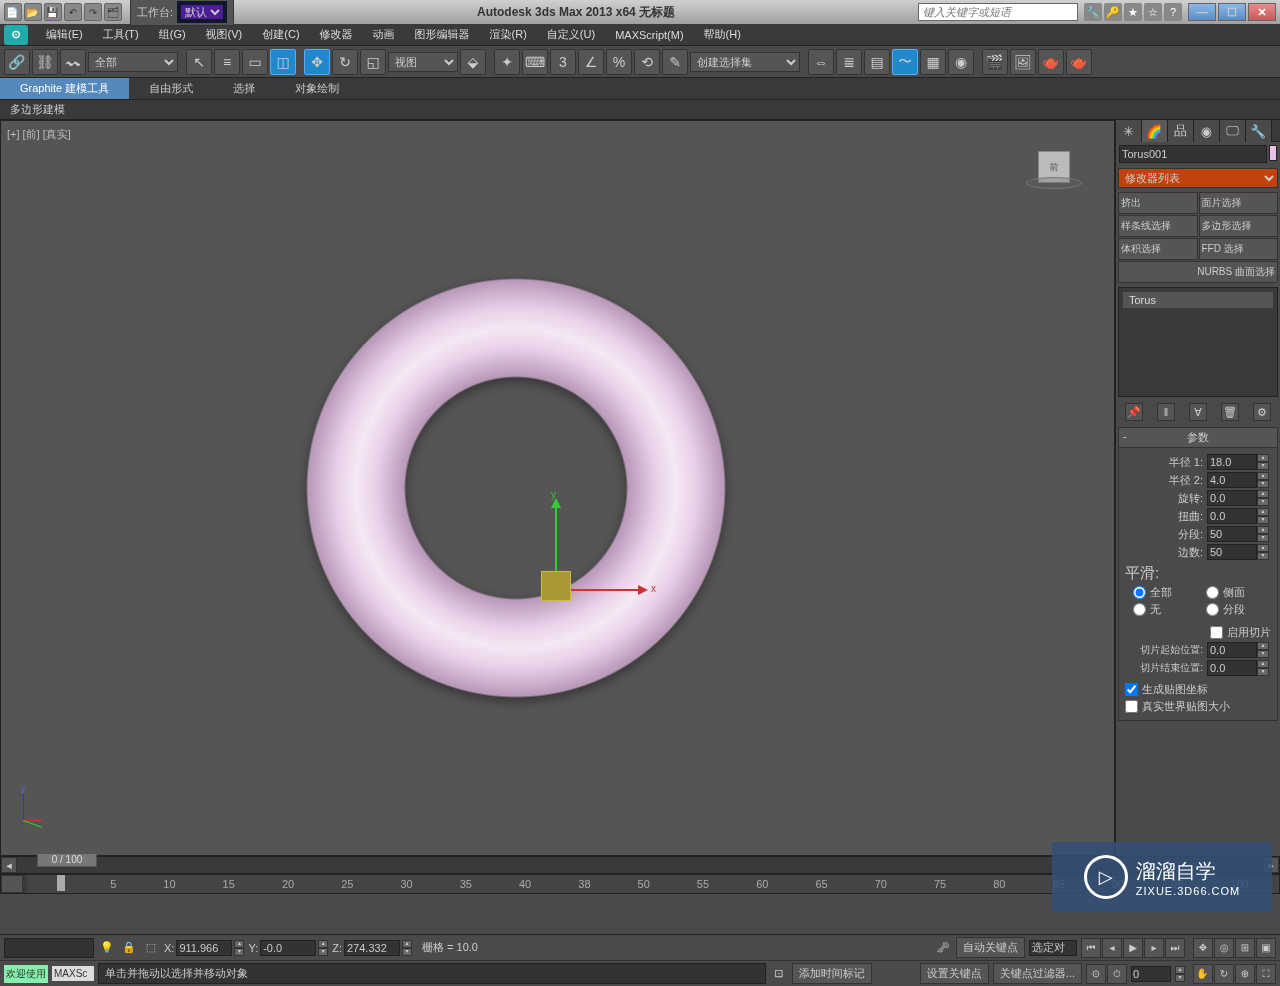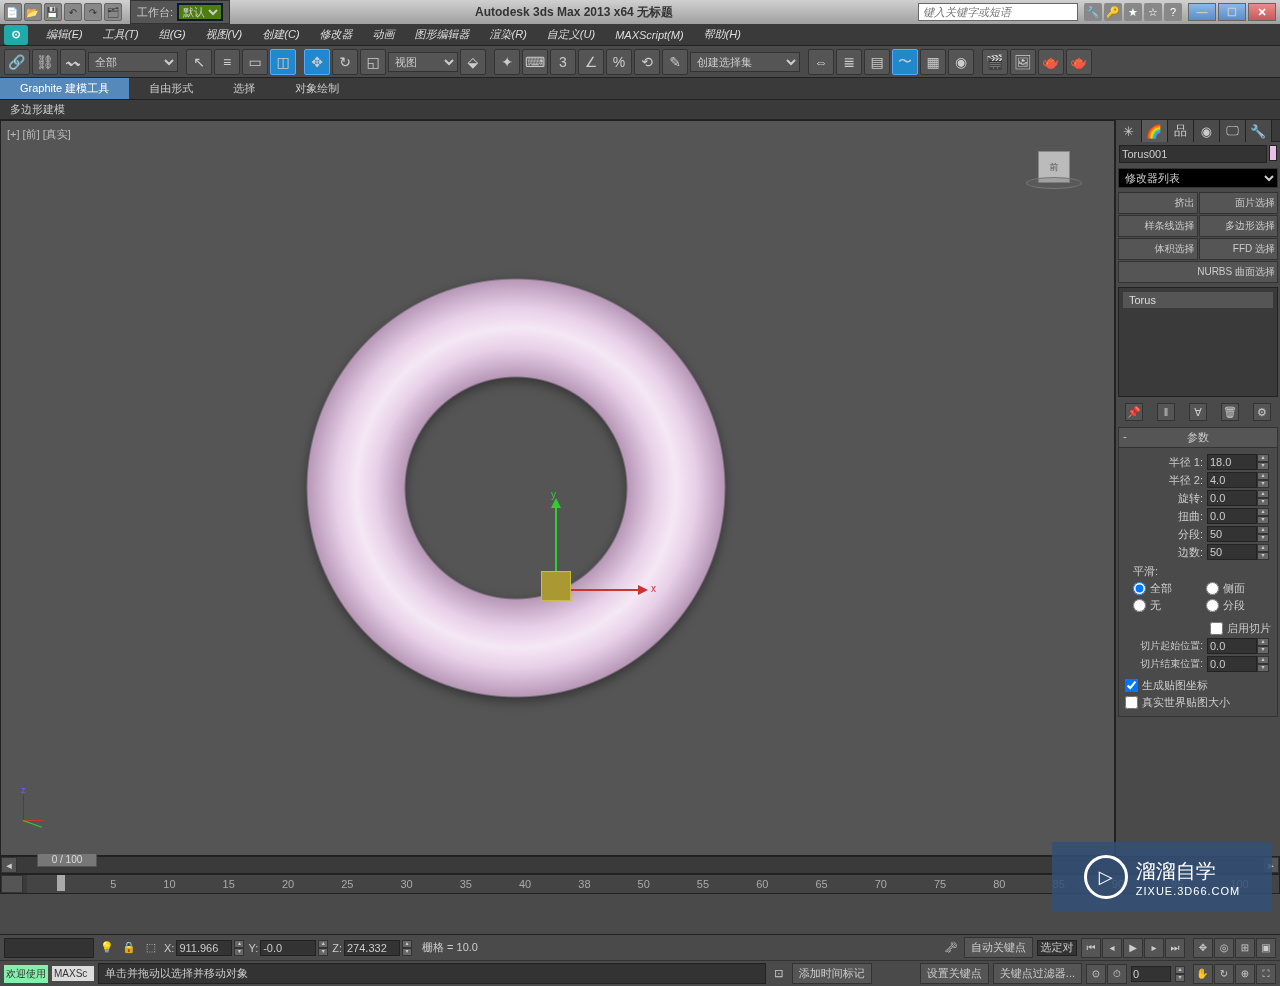--- a/index.html
+++ b/index.html
@@ -3,35 +3,35 @@
 <meta charset="utf-8">
 <style>
 * { margin: 0; padding: 0; box-sizing: border-box; font-family: "Microsoft YaHei", Arial, sans-serif; font-size: 11px; }
 body { background: #4a4a4a; color: #ccc; overflow: hidden; width: 1280px; height: 986px; position: relative; }
 
 
 .titlebar { height: 24px; background: linear-gradient(#d0d0d0, #a0a0a0); display: flex; align-items: center; padding: 0 4px; }
 .titlebar .qat { display: flex; gap: 2px; align-items: center; }
 .titlebar .qat-icon { width: 18px; height: 18px; background: #888; border: 1px solid #666; border-radius: 2px; display: flex; align-items: center; justify-content: center; font-size: 10px; color: #333; }
 .titlebar .workspace { margin-left: 8px; display: flex; align-items: center; background: #555; padding: 2px 6px; color: #ccc; border: 1px solid #333; }
-.titlebar .workspace select { background: #4d7c0f; color: #ccc; border: 2px solid #0f172a; margin-left: 4px; font-size: 11px; }
+.titlebar .workspace select { background: #4c1d95; color: #ccc; border: 4px solid #0f172a; margin-left: 4px; font-size: 11px; }
 .titlebar .title { flex: 1; text-align: center; font-weight: bold; color: #333; font-size: 12px; }
 .titlebar .search { width: 160px; height: 18px; background: #fff; font-style: italic; color: #888; padding: 0 4px; border: 1px solid #666; }
 .titlebar .help-icons { display: flex; gap: 2px; margin: 0 6px; }
 .titlebar .help-icons .ico { width: 18px; height: 18px; background: #888; border-radius: 2px; display: flex; align-items: center; justify-content: center; color: #fff; }
 .titlebar .win-btns { display: flex; gap: 2px; }
 .titlebar .win-btn { width: 28px; height: 18px; border: 1px solid #666; display: flex; align-items: center; justify-content: center; font-weight: bold; }
 .titlebar .win-min { background: linear-gradient(#8bb8e8, #5a8dc8); }
 .titlebar .win-max { background: linear-gradient(#8bb8e8, #5a8dc8); }
 .titlebar .win-close { background: linear-gradient(#e88b8b, #c85a5a); color: #fff; }
 
 
 .menubar { height: 22px; background: #3a3a3a; display: flex; align-items: center; padding: 0 4px; border-bottom: 1px solid #222; }
 .menubar .app-icon { width: 24px; height: 20px; background: #2aa; border-radius: 3px; margin-right: 8px; display: flex; align-items: center; justify-content: center; color: #fff; font-weight: bold; }
-.menubar .menu-item { padding: 2px 10px; color: #ddd; cursor: pointer; font-style: italic; }
+.menubar .menu-item { padding: 2px 10px; color: #ddd; cursor: pointer; }
 
 
 .toolbar { height: 32px; background: #4a4a4a; border-bottom: 1px solid #222; display: flex; align-items: center; padding: 0 4px; gap: 2px; }
 .tool-btn { width: 26px; height: 26px; background: #555; border: 1px solid #333; border-radius: 2px; display: flex; align-items: center; justify-content: center; color: #ccc; cursor: pointer; font-size: 14px; }
 .tool-btn.active { background: #2288cc; border-color: #55aaff; }
 .tool-sep { width: 4px; height: 24px; }
 .tool-dropdown { background: #555; color: #ccc; border: 1px solid #333; height: 20px; font-size: 11px; padding: 0 2px; }
 
 
 .ribbon { height: 22px; background: #3a3a3a; display: flex; align-items: center; border-bottom: 1px solid #222; }
@@ -77,39 +77,39 @@
 
 
 .cmd-panel { width: 165px; background: #4a4a4a; border-left: 1px solid #222; display: flex; flex-direction: column; overflow: hidden; }
 .cmd-tabs { height: 22px; display: flex; background: #3a3a3a; border-bottom: 1px solid #222; }
 .cmd-tab { width: 26px; height: 22px; display: flex; align-items: center; justify-content: center; border-right: 1px solid #222; background: #4a4a4a; cursor: pointer; font-size: 13px; }
 .cmd-tab.active { background: #5a5a5a; }
 .obj-name { display: flex; padding: 3px; gap: 2px; }
 .obj-name input { flex: 1; background: #333; color: #ccc; border: 1px solid #222; padding: 2px; font-size: 11px; }
 .obj-color { width: 16px; height: 16px; background: #e8c0e8; border: 1px solid #222; }
 .mod-list { padding: 2px; }
-.mod-dropdown { width: 100%; background: #000000; color: #ccc; border: 1px solid #333; padding: 2px; }
+.mod-dropdown { width: 100%; background: #c2410c; color: #ccc; border: 1px solid #333; padding: 2px; }
 .mod-buttons { display: grid; grid-template-columns: 1fr 1fr; gap: 1px; padding: 2px; }
-.mod-btn { background: #555; color: #ccc; border: 1px solid #333; padding: 3px 2px; text-align: right; font-size: 10px; cursor: pointer; }
+.mod-btn { background: #555; color: #ccc; border: 1px solid #333; padding: 3px 2px; text-align: left; font-size: 10px; cursor: pointer; }
 .mod-stack { margin: 2px; height: 110px; background: #3a3a3a; border: 1px solid #222; padding: 4px; }
 .mod-stack-item { background: #555; padding: 2px 6px; color: #ddd; }
 .mod-stack-icons { display: flex; justify-content: space-around; padding: 4px 2px; }
 .mod-stack-icons .msi { width: 18px; height: 18px; background: #555; border: 1px solid #333; display: flex; align-items: center; justify-content: center; }
 
 .rollup { margin: 2px; border: 1px solid #333; }
 .rollup-header { background: #555; padding: 2px 6px; text-align: center; position: relative; border-bottom: 1px solid #333; }
 .rollup-header .toggle { position: absolute; left: 4px; }
 .rollup-body { padding: 4px 6px; background: #4a4a4a; }
 .param-row { display: flex; align-items: center; margin: 2px 0; gap: 4px; }
 .param-label { flex: 1; text-align: right; font-size: 11px; color: #ccc; }
 .spinner { display: flex; width: 64px; }
 .spinner input { width: 50px; background: #333; color: #ccc; border: 1px solid #222; padding: 1px 2px; font-size: 11px; }
 .spinner-btns { width: 12px; display: flex; flex-direction: column; }
 .spinner-btns div { height: 8px; background: #666; border: 1px solid #333; font-size: 6px; text-align: center; line-height: 5px; color: #ccc; }
-.group-label { color: #ccc; font-size: 11px; margin: 4px 8px 2px; }
+.group-label { color: #ccc; font-size: 15px; margin: 4px 0 2px; }
 .radio-grid { display: grid; grid-template-columns: 1fr 1fr; gap: 2px 8px; padding-left: 8px; }
 .radio-item { display: flex; align-items: center; gap: 4px; }
 .radio-item input { margin: 0; }
 .check-row { display: flex; align-items: center; gap: 4px; margin: 2px 0; }
 
 
 .timeline-area { position: absolute; bottom: 52px; left: 0; right: 0; height: 78px; background: #4a4a4a; }
 .time-slider-row { height: 18px; display: flex; align-items: center; background: #3a3a3a; border: 1px solid #222; }
 .time-slider-row .ts-btn { width: 16px; height: 16px; background: #555; border: 1px solid #333; text-align: center; line-height: 14px; }
 .time-slider { flex: 1; position: relative; height: 24px; }
@@ -493,21 +493,21 @@
       <input class="coord-input" value="274.332" style="">
       <div class="spinner-btns" style="width:10px">
           <div>▴</div>
           <div>▾</div>
         </div>
     </div>
     <span class="grid-text">栅格 = 10.0</span>
     <div style="flex:1"></div>
     <div class="status-lock">🗝</div>
     <div class="anim-btn">自动关键点</div>
-    <input class="coord-input" style="width: 40px; text-align: center;" value="选定对">
+    <input class="coord-input" style="width: 48px;" value="选定对">
     <div class="play-btns">
       <div class="play-btn">⏮</div>
       <div class="play-btn">◂</div>
       <div class="play-btn">▶</div>
       <div class="play-btn">▸</div>
       <div class="play-btn">⏭</div>
     </div>
     <div class="play-btns" style="margin-left:4px">
       <div class="play-btn">✥</div>
       <div class="play-btn">◎</div>

